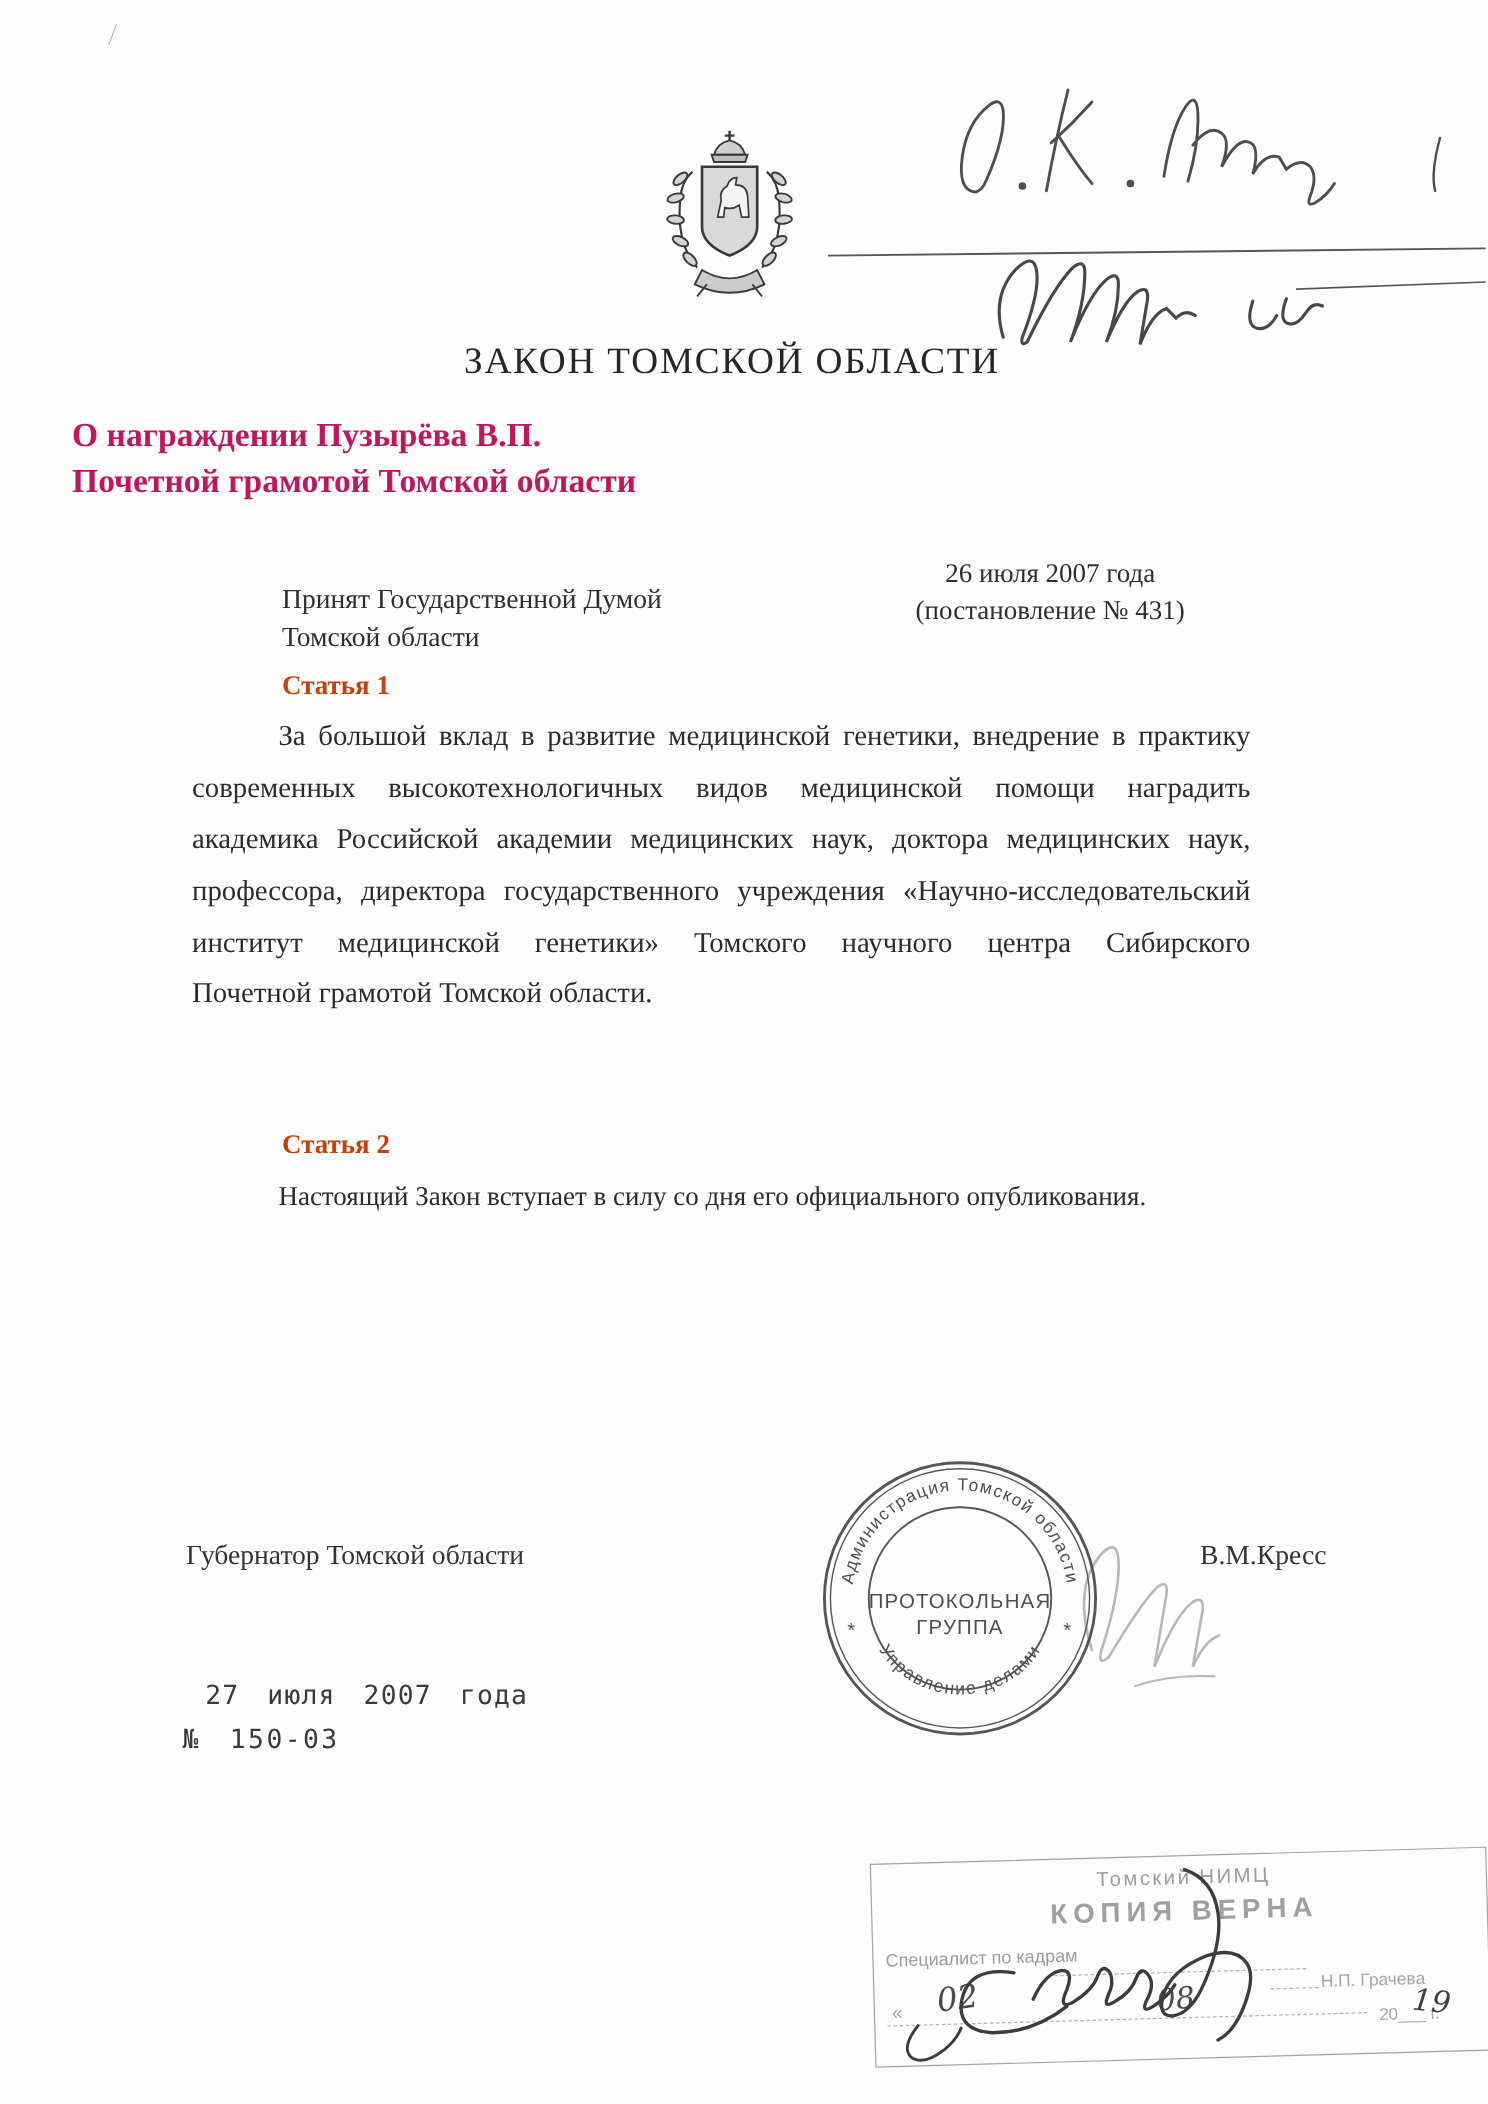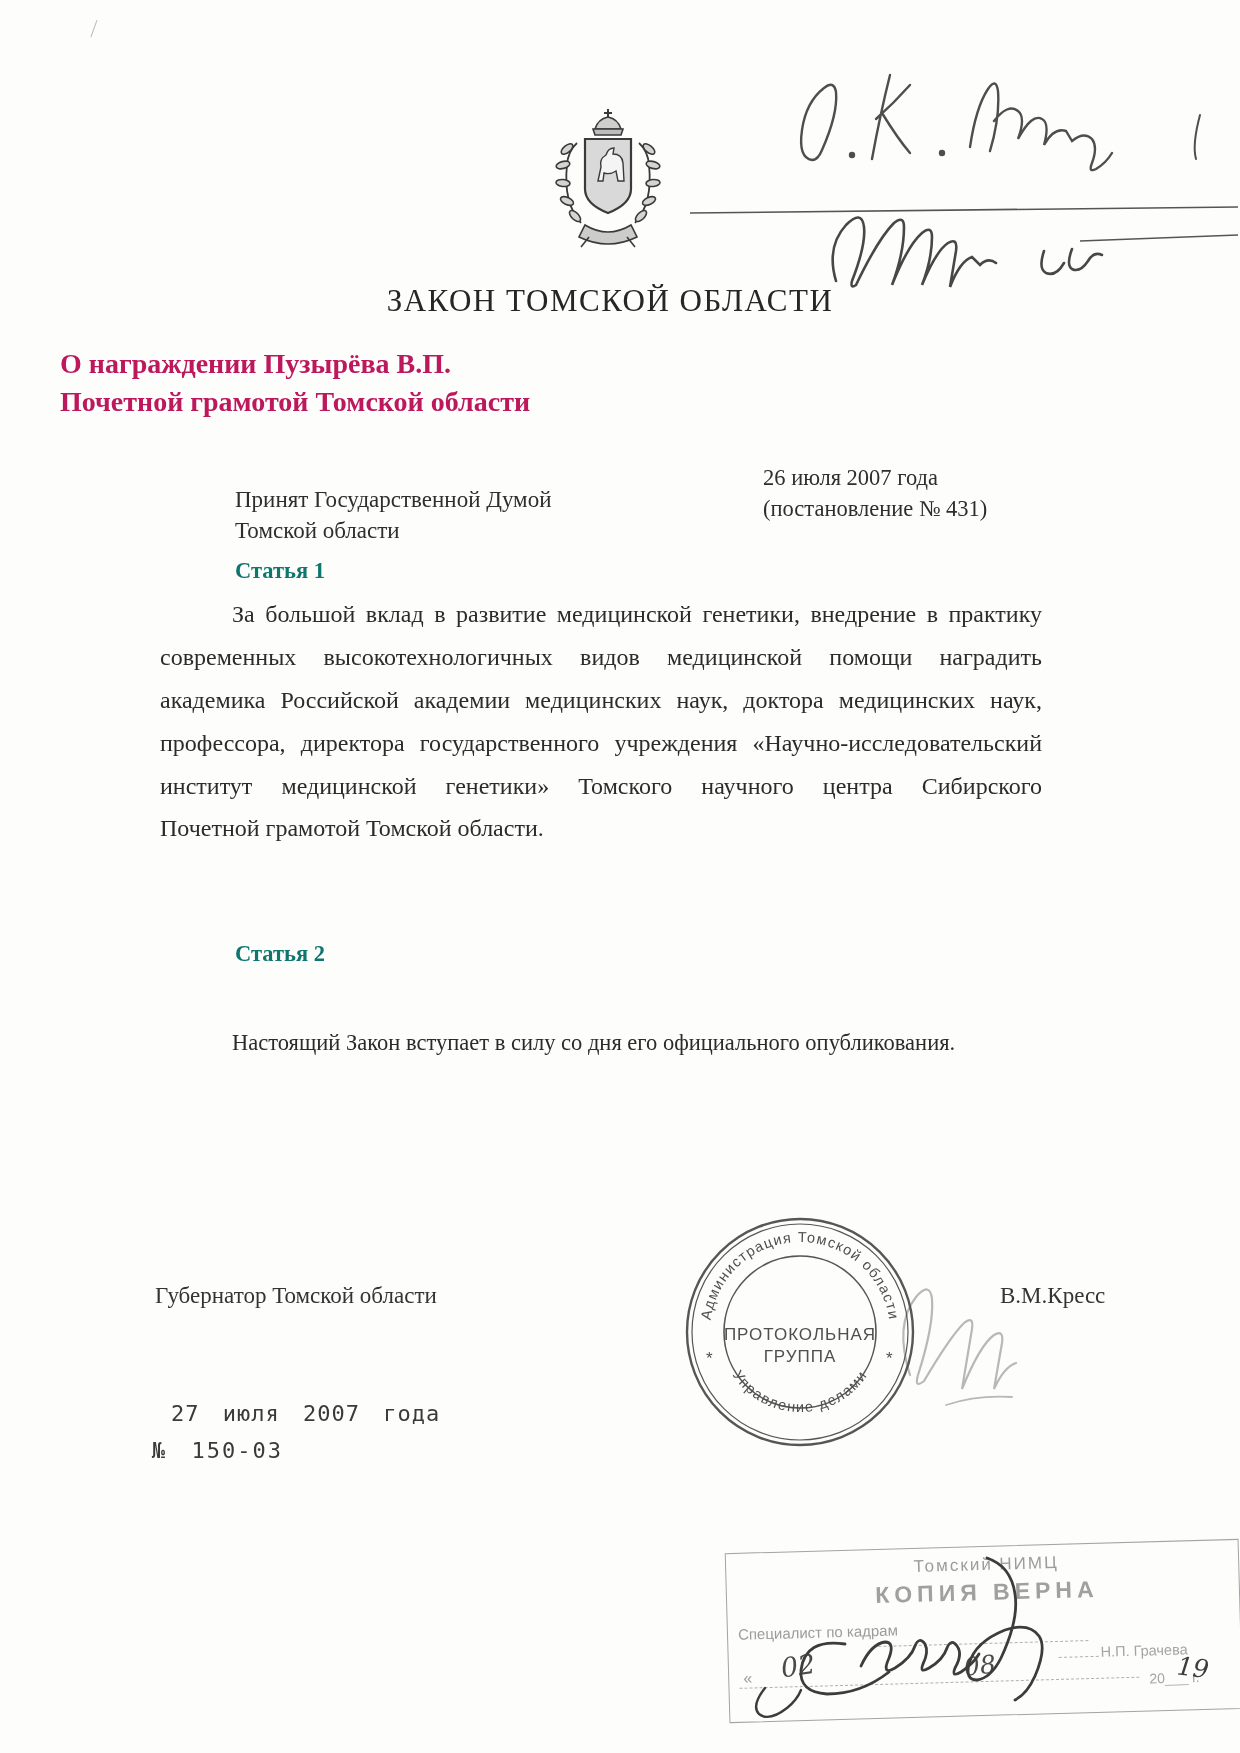--- a/index.html
+++ b/index.html
@@ -9,31 +9,31 @@
   .serif{font-family:Liberation Serif, serif;}
   .mono{font-family:"DejaVu Sans Mono", monospace;}
   .sans{font-family:"Liberation Sans", sans-serif;}
 
   .doc-title{left:60px;top:283px;width:1100px;text-align:center;
              font-size:31px;font-weight:normal;letter-spacing:1.5px;color:#262626;}
   .doc-sub{left:60px;width:1100px;text-align:left;font-size:28px;font-weight:bold;color:#be185d;}
   .sub1{top:348px;} .sub2{top:386px;}
 
   .adopt-left{left:235px;top:484px;font-size:23px;line-height:31px;}
-  .adopt-right{left:763px;top:462px;font-size:22.5px;line-height:31px;}
-
-  .art-head{left:235px;font-size:22.5px;font-weight:bold;color:#0f766e;}
+  .adopt-right{left:763px;top:462px;font-size:22.5px;line-height:31px;text-align:center;}
+
+  .art-head{left:235px;font-size:22.5px;font-weight:bold;color:#c2410c;}
   .a1{top:558px;} .a2{top:941px;}
 
   .para{left:160px;top:601px;width:882px;font-size:24px;color:#2b2b2b;}
   .p-line{text-align:justify;text-align-last:justify;height:42.9px;white-space:normal;}
   .p-first{text-indent:72px;}
   .p-last{text-align-last:left;}
 
-  .art2-body{left:160px;top:984px;width:900px;font-size:22.5px;text-indent:72px;color:#2b2b2b;margin-top:46px;}
+  .art2-body{left:160px;top:984px;width:900px;font-size:22.5px;text-indent:72px;color:#2b2b2b;}
 
   .gov{left:155px;top:1283px;font-size:23px;color:#333;}
   .kress{left:1000px;top:1283px;font-size:23px;color:#333;}
   .twline{left:152px;font-size:22px;color:#3a3a3a;letter-spacing:1px;word-spacing:9px;}
   .date{top:1401px;margin-left:19px;} .num{top:1438px;letter-spacing:2px;}
 
   .artifact{left:93px;top:22px;width:14px;height:18px;border-left:1.5px solid #8a8a8a;
             transform:rotate(20deg);opacity:.6;}
 
   

